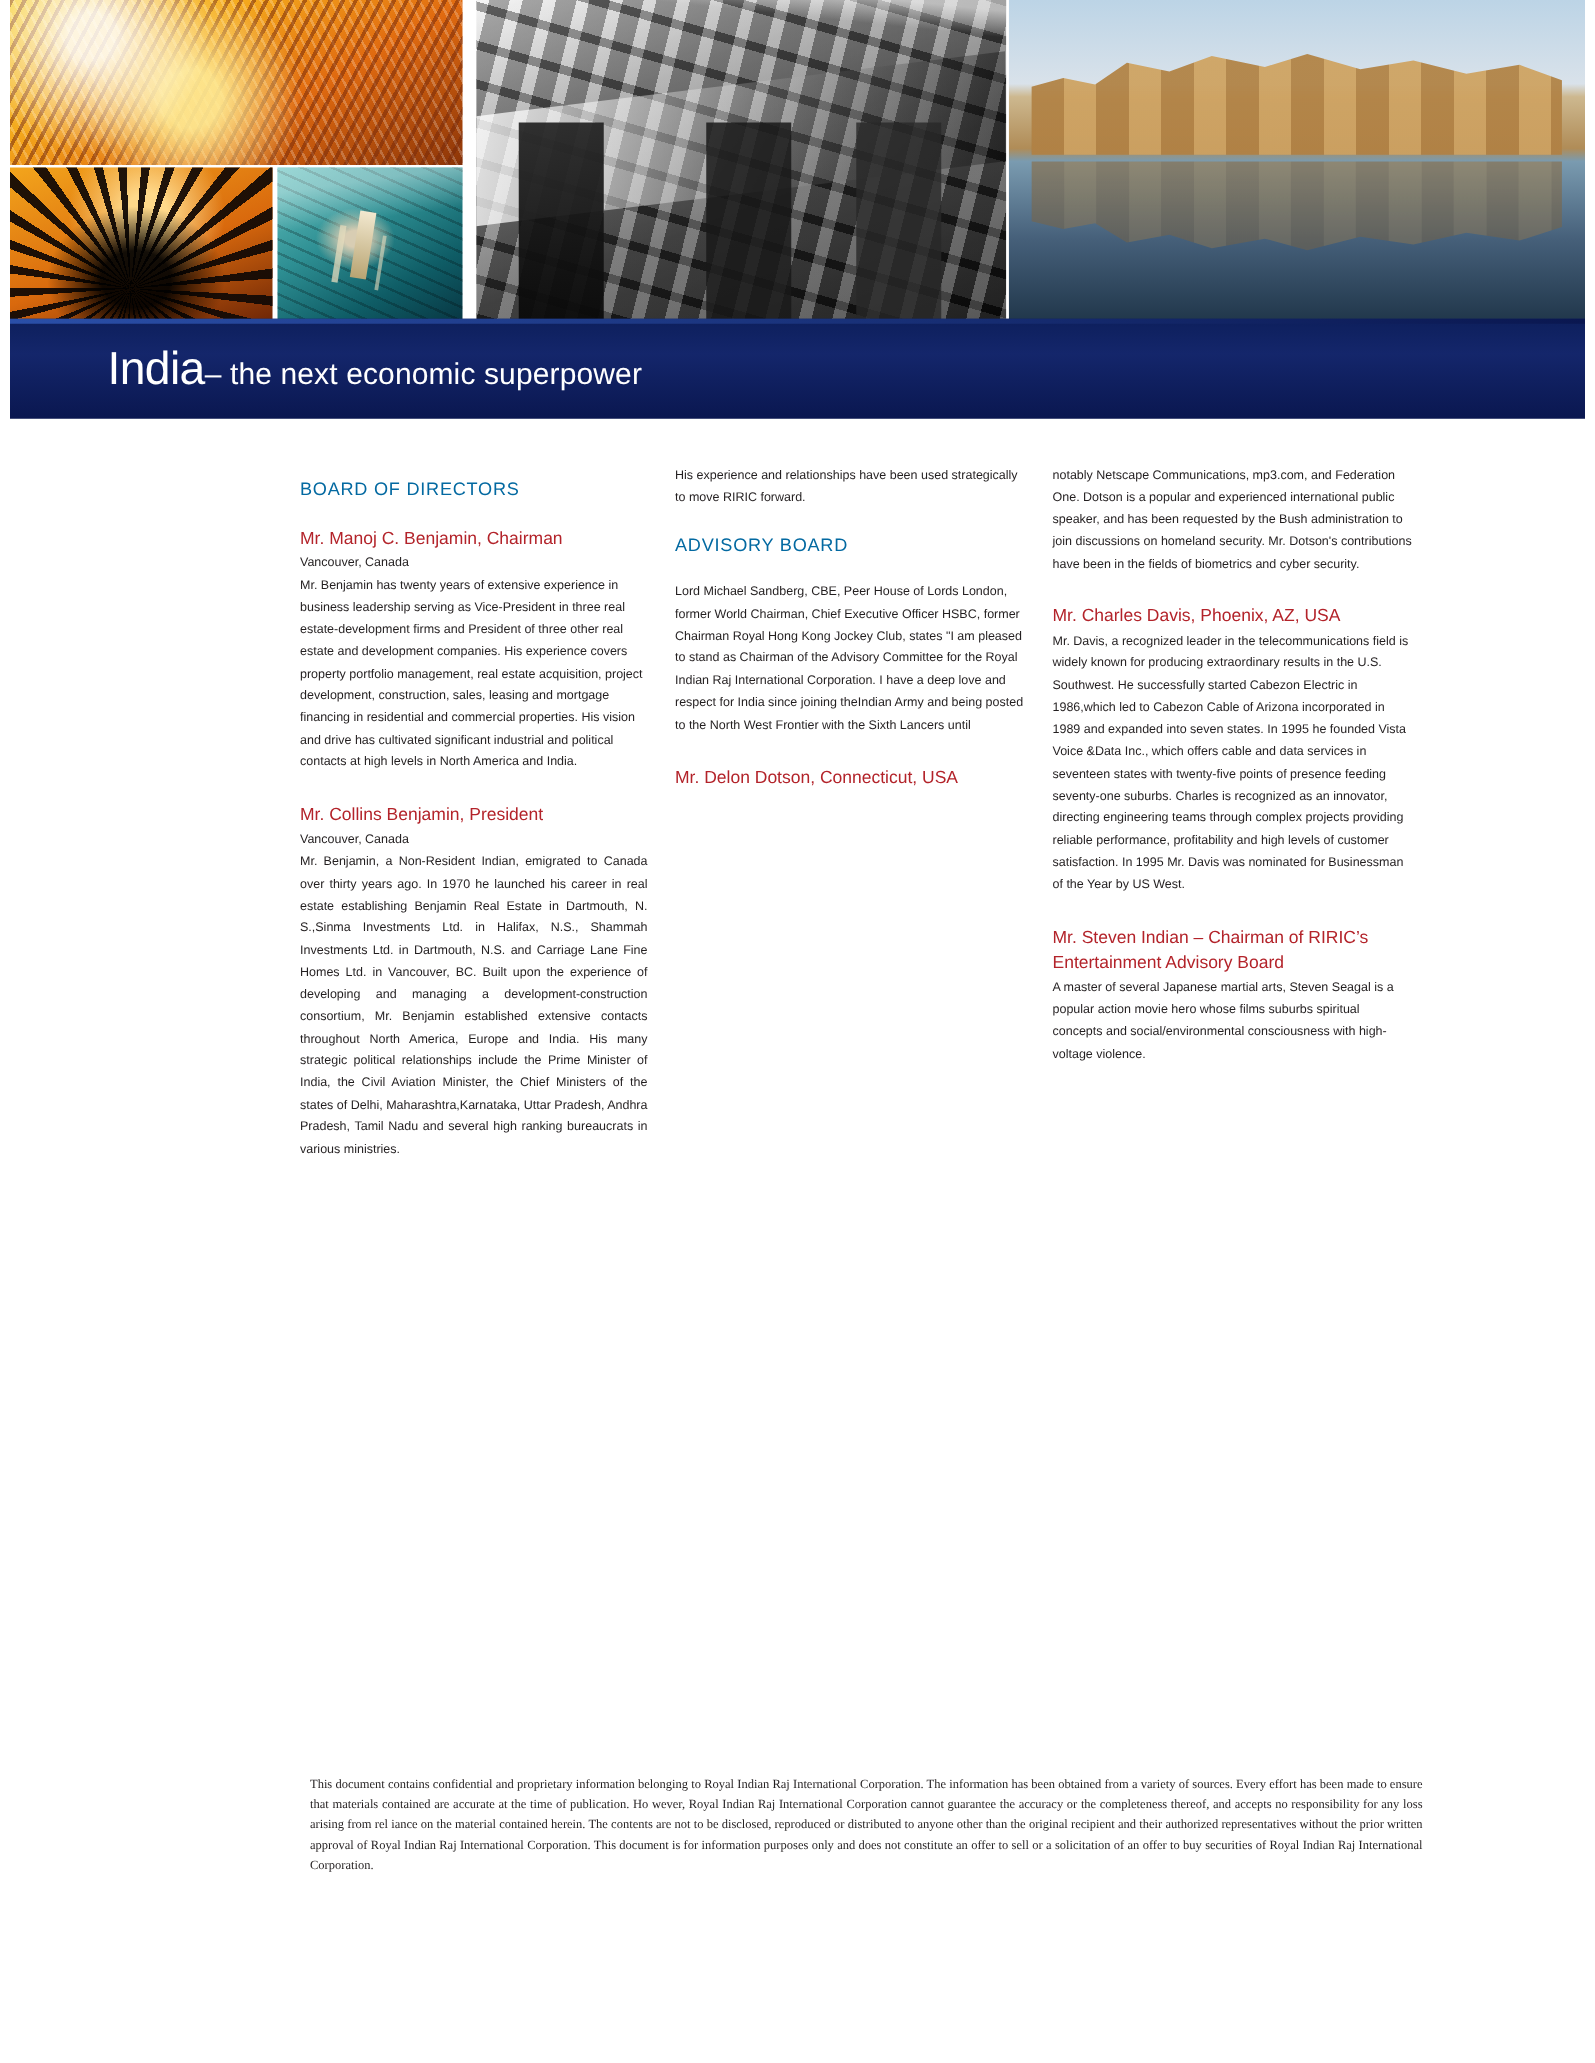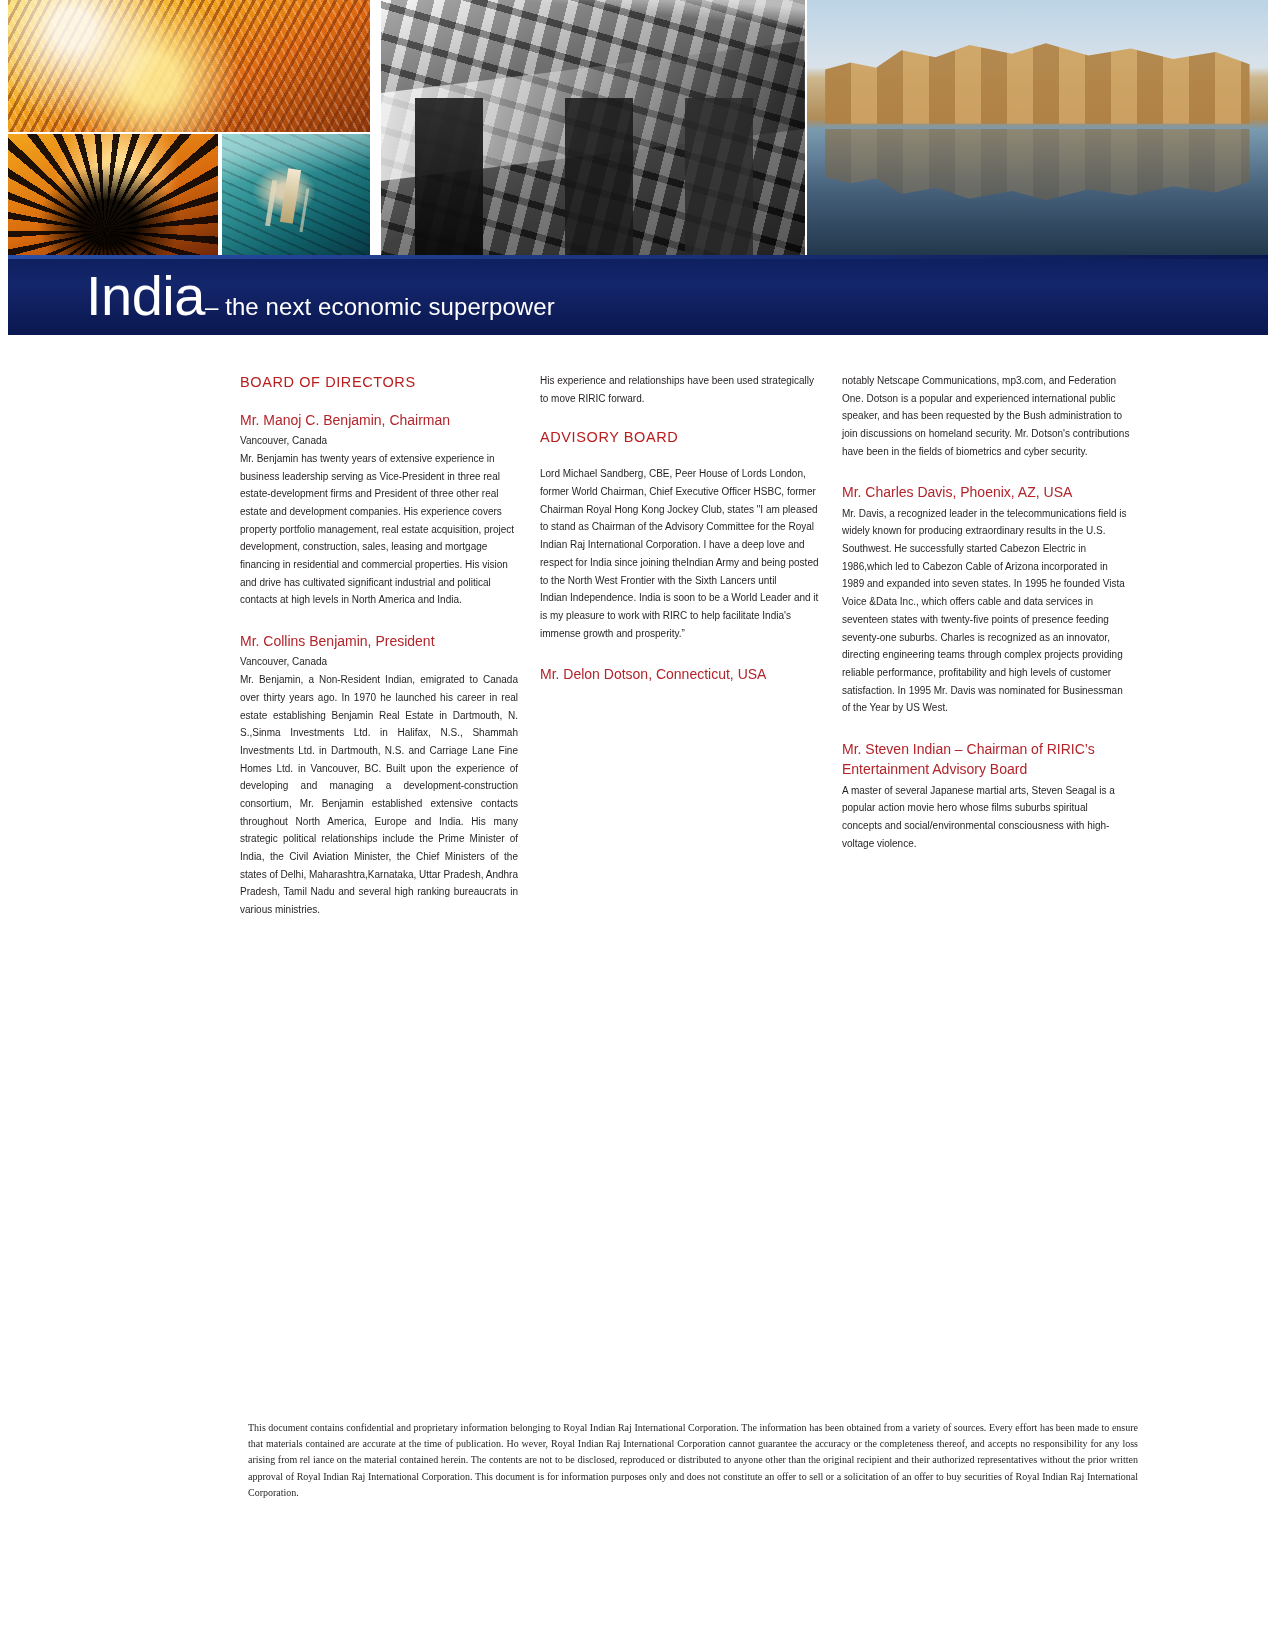--- a/index.html
+++ b/index.html
@@ -147,21 +147,21 @@
   }
   .title-text {
     position: absolute;
     left: 78px;
     top: 50%;
     transform: translateY(-50%);
     white-space: nowrap;
     color: #ffffff;
   }
   .title-main {
-    font-size: 56px;
+    font-size: 37px;
     font-weight: 400;
     letter-spacing: -0.5px;
     margin-top: 26px;
   }
   .title-sub {
     font-size: 24px;
     font-weight: 400;
     letter-spacing: 0.1px;
   }
 
@@ -176,24 +176,24 @@
   }
   .col {
     width: 280px;
   }
   .col + .col { margin-left: 22px; }
   .col.c1 { width: 278px; }
   .col.c2 { width: 280px; }
   .col.c3 { width: 288px; }
 
   .section-head {
-    color: #b91c1c;
+    color: #0369a1;
     font-size: 14.5px;
     letter-spacing: .6px;
-    margin: 2px 0 20px 0;
+    margin: 12px 0 20px 0;
     font-weight: 400;
   }
   .person-name {
     color: #b3232a;
     font-size: 14px;
     line-height: 1.45;
     margin: 0 0 2px 0;
     font-weight: 400;
   }
   p.body {
@@ -260,21 +260,20 @@
     </div>
   </div>
 
   <div class="col c2">
     <p class="body">His experience and relationships have been used strategically to move RIRIC forward.</p>
 
     <div class="section-head gap-l">ADVISORY BOARD</div>
 
     <div>
       <p class="body">Lord Michael Sandberg, CBE, Peer House of Lords London, former World Chairman, Chief Executive Officer HSBC, former Chairman Royal Hong Kong Jockey Club, states "I am pleased to stand as Chairman of the Advisory Committee for the Royal Indian Raj International Corporation. I have a deep love and respect for India since joining theIndian Army and being posted to the North West Frontier with the Sixth Lancers until</p>
-      <p class="body">Indian Independence. India is soon to be a World Leader and it is my pleasure to work with RIRC to help facilitate India's immense growth and prosperity.”</p>
     </div>
 
     <div class="gap-l">
       <div class="person-name">Mr. Delon Dotson, Connecticut, USA</div>
     </div>
   </div>
 
   <div class="col c3">
     <p class="body">notably Netscape Communications, mp3.com, and Federation One. Dotson is a popular and experienced international public speaker, and has been requested by the Bush administration to join discussions on homeland security.  Mr. Dotson's contributions have been in the fields of biometrics and cyber security.</p>
 

